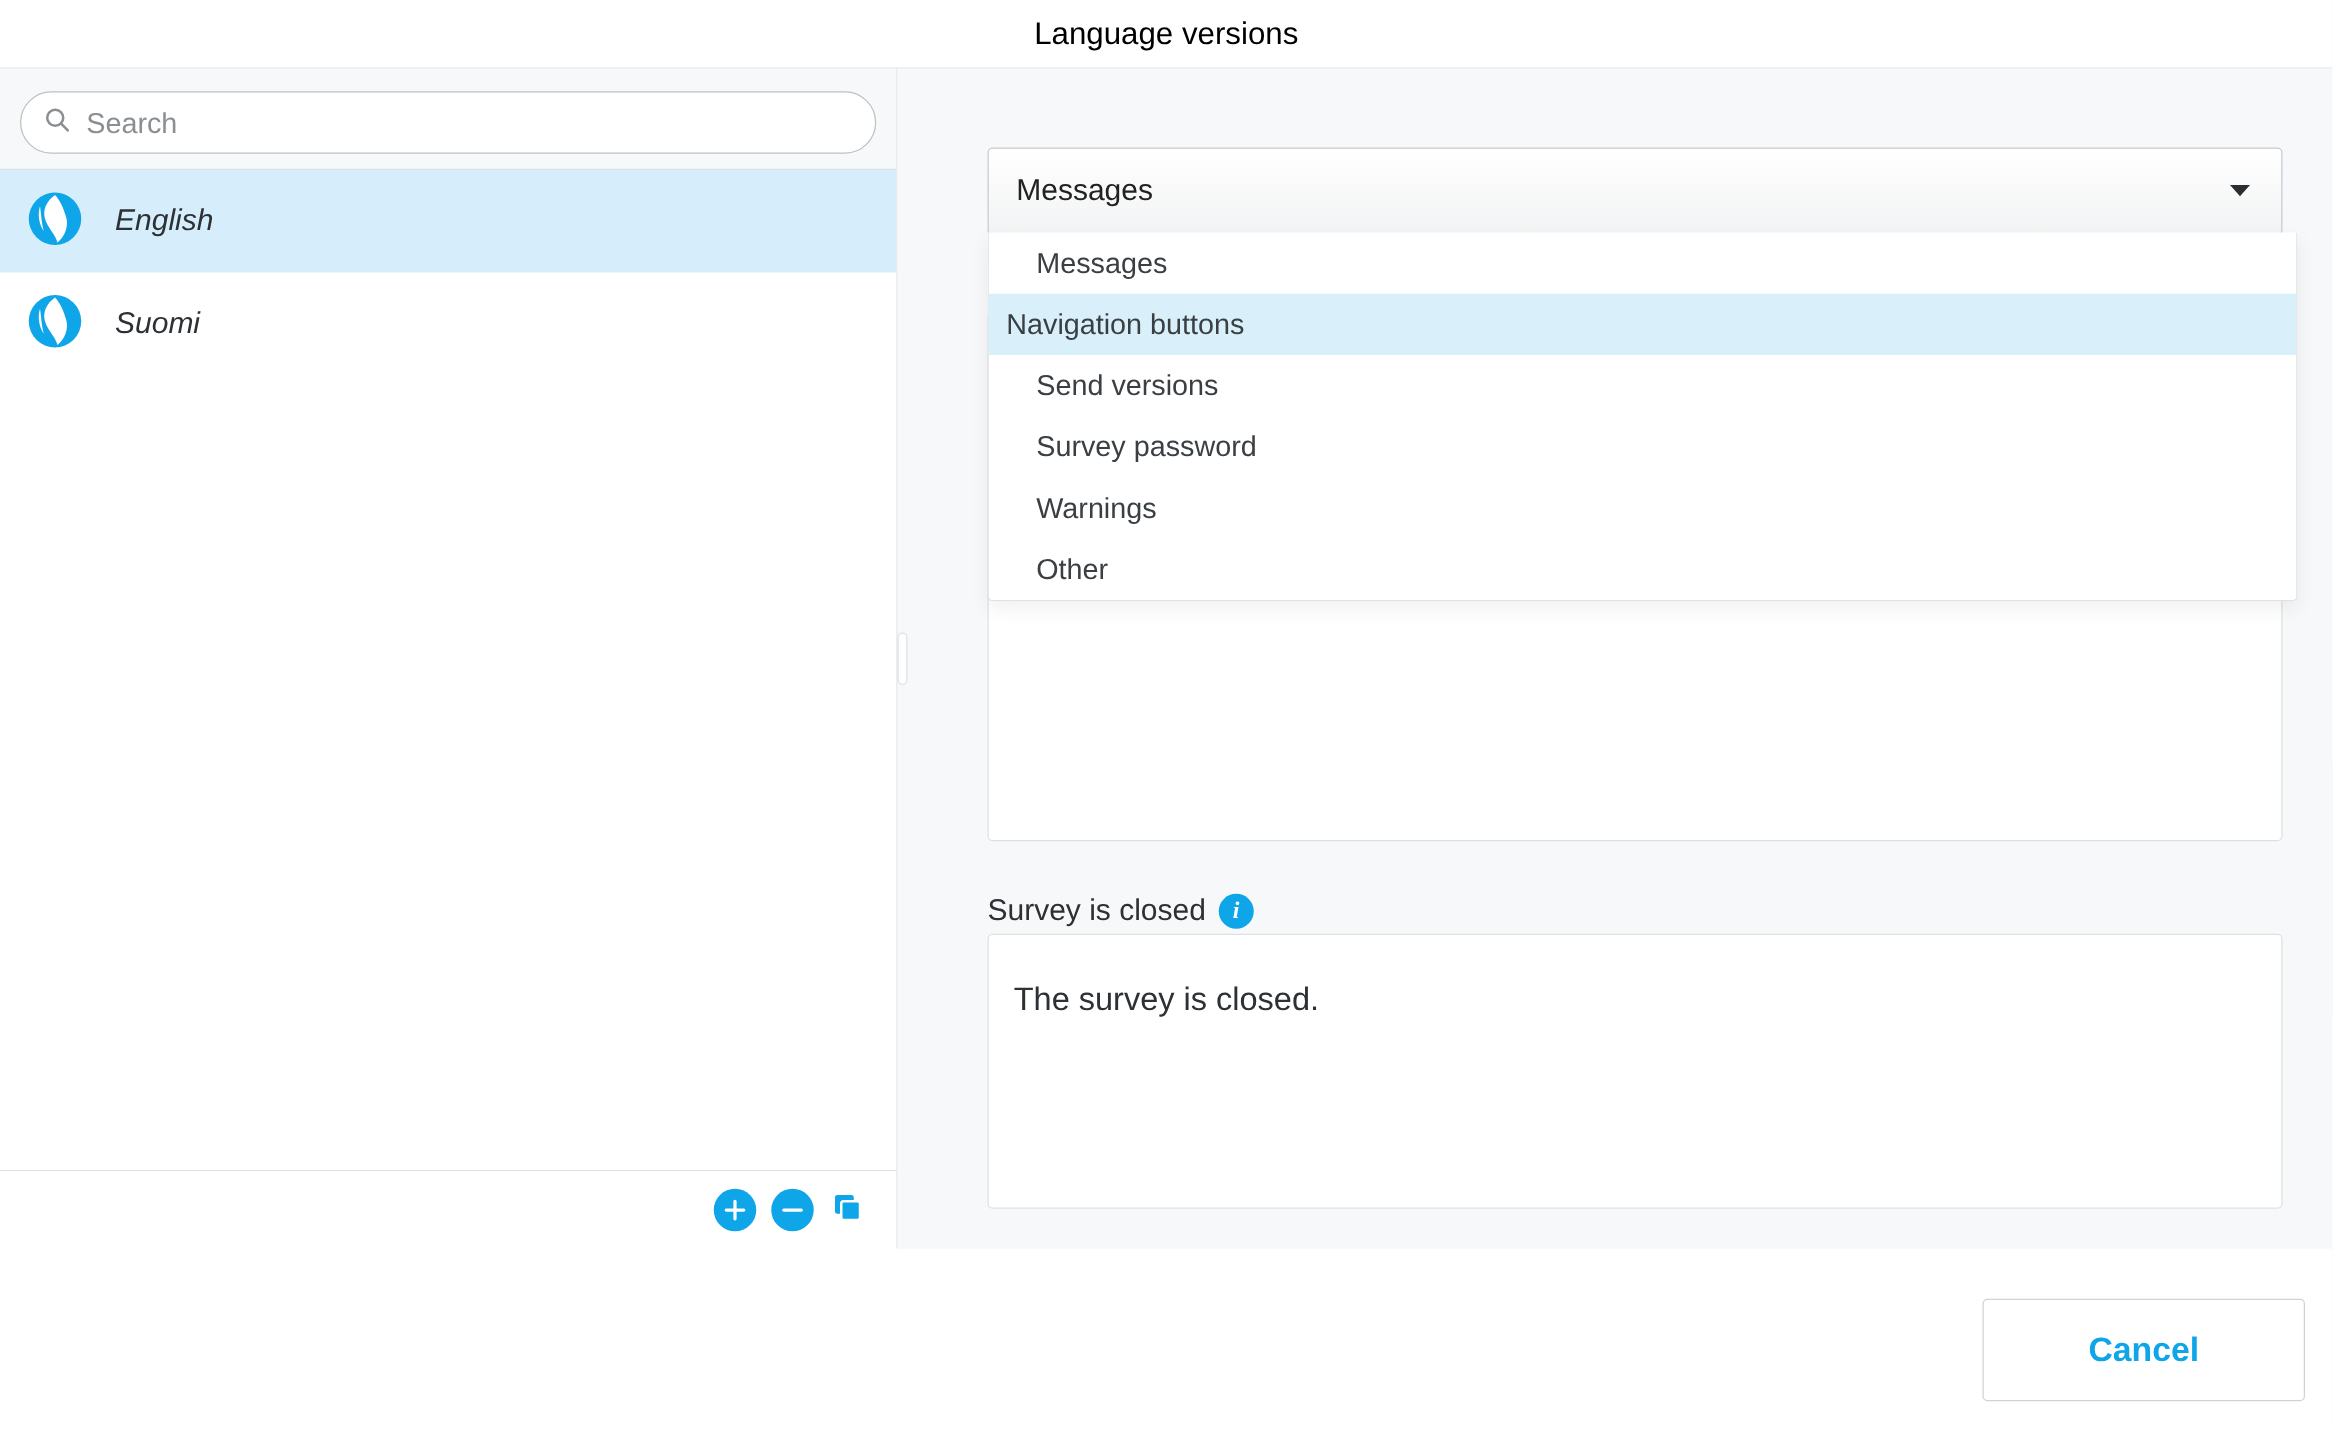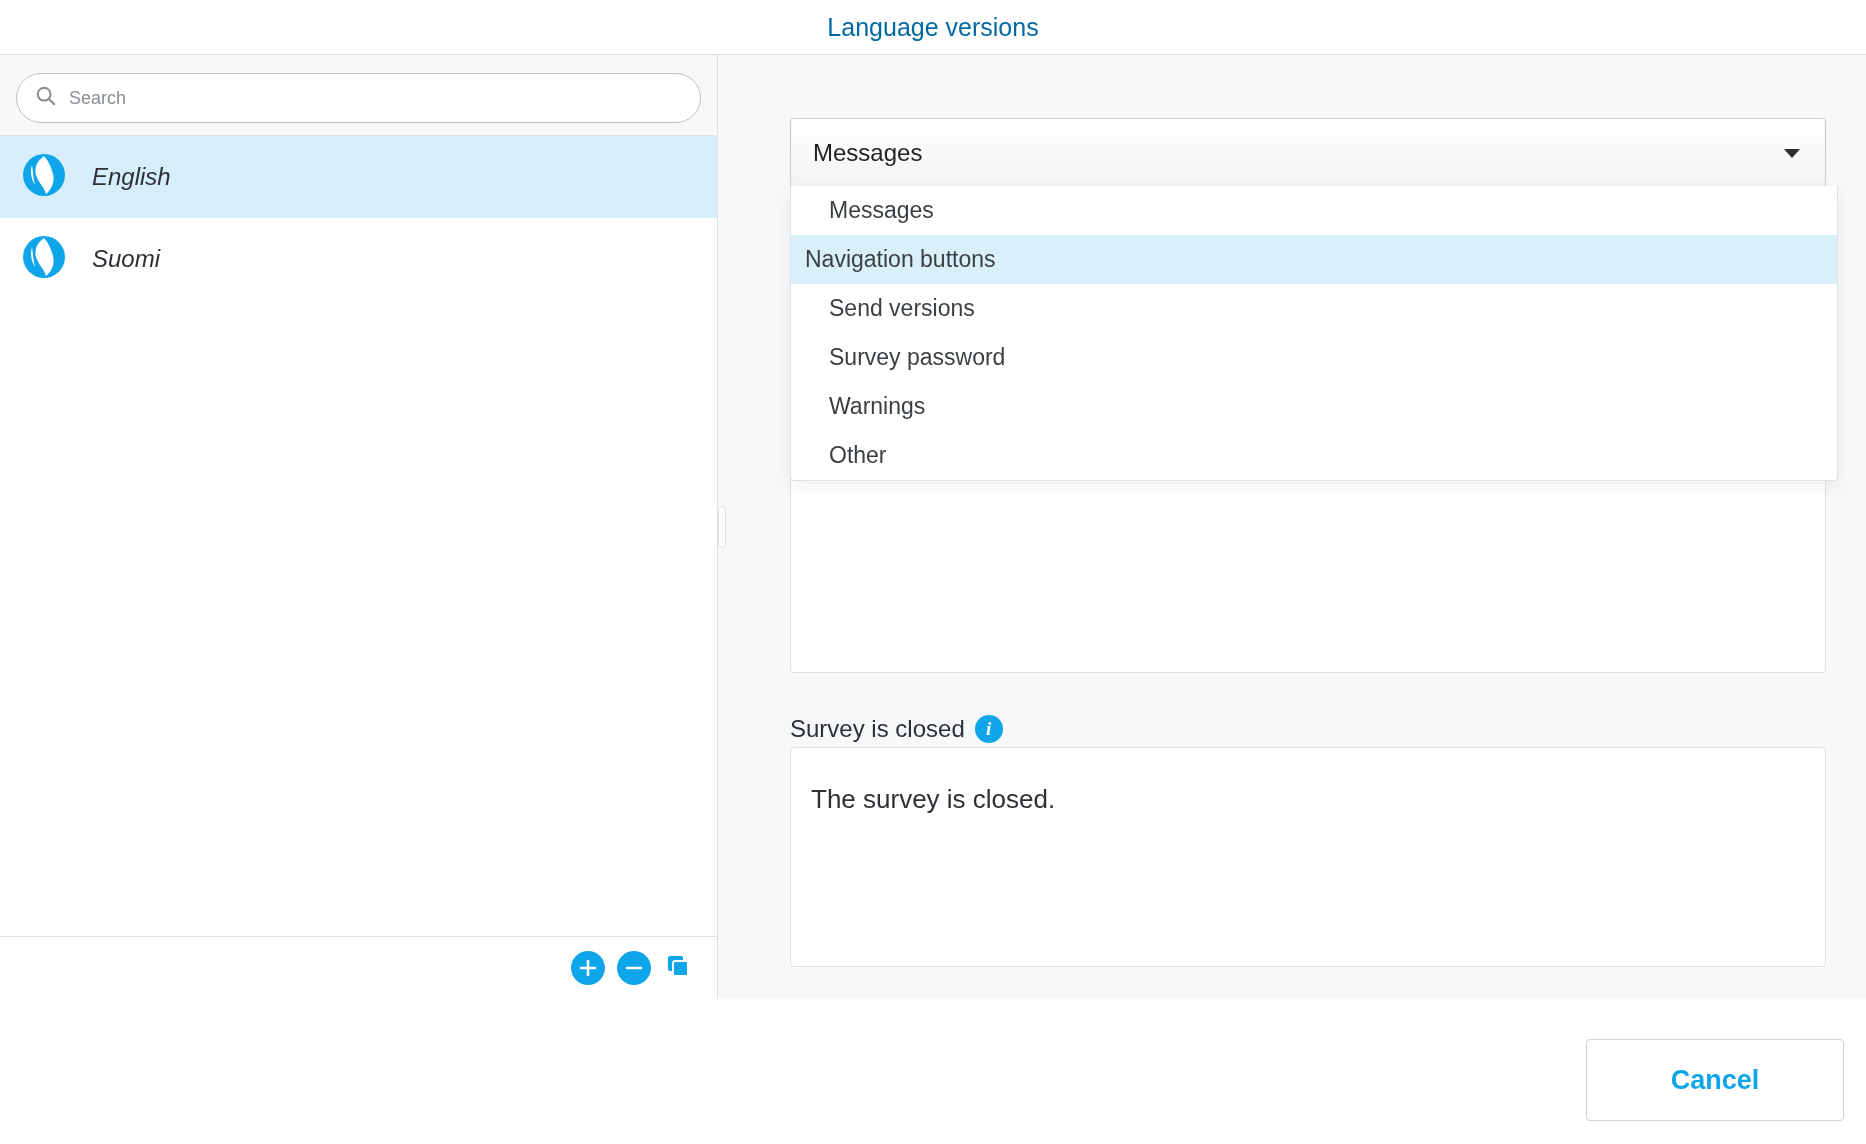--- a/index.html
+++ b/index.html
@@ -25,21 +25,21 @@
       overflow: hidden;
     }
 
     
     .titlebar {
       height: 55px;
       display: flex;
       align-items: center;
       justify-content: center;
       font-size: 25px;
-      color: #0369a1;
+      color: #000000;
       border-bottom: 1px solid var(--border-light);
       background: #fff;
     }
 
     
     .main {
       position: absolute;
       top: 55px;
       bottom: 145px;
       left: 0; right: 0;
@@ -67,21 +67,21 @@
       height: 50px;
       border: 1.5px solid #bcc1c4;
       border-radius: 999px;
       background: #fff;
       padding: 0 18px;
     }
     .search-field svg { flex: none; margin-right: 10px; }
     .search-field input {
       border: none;
       outline: none;
-      font-size: 18px;
+      font-size: 23px;
       color: #000000;
       flex: 1;
       background: transparent;
     }
     .search-field input::placeholder { color: #8a8f93; }
 
     .lang-list {
       flex: 1;
       overflow: auto;
       background: #fff;

